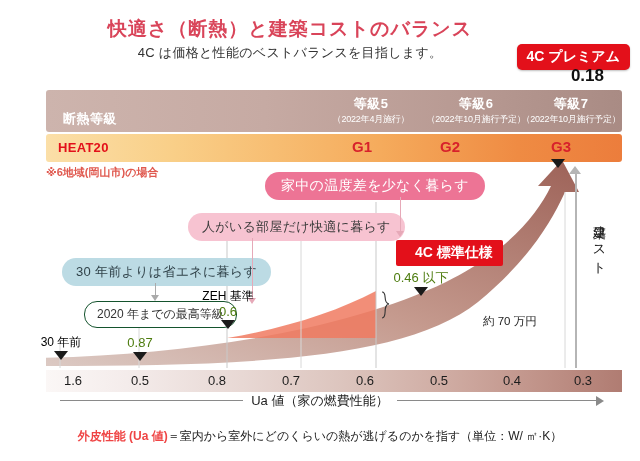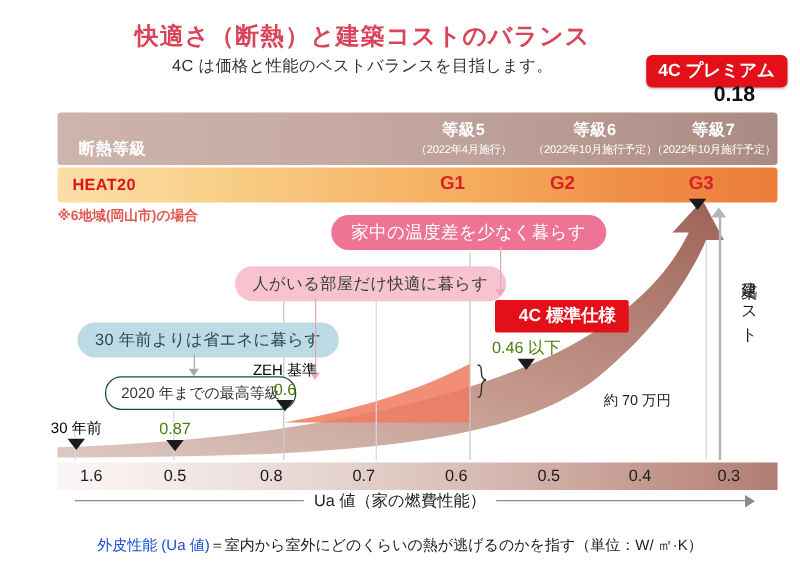--- a/index.html
+++ b/index.html
@@ -136,21 +136,21 @@
     position:absolute;left:596px;top:396px;width:0;height:0;
     border-top:5px solid transparent;border-bottom:5px solid transparent;border-left:8px solid #8a8a8a;
   }
   .axis-label{
     position:absolute;left:0;top:392px;width:640px;text-align:center;font-size:13px;color:#222;
   }
   .axis-label span{background:#fff;padding:0 8px;}
   .footnote{
     position:absolute;left:0;top:428px;width:640px;text-align:center;font-size:12px;color:#222;
   }
-  .footnote .fn-red{color:#1d4ed8;font-weight:normal;}
+  .footnote .fn-red{color:#ef4444;font-weight:bold;}
 </style>
 </head>
 <body>
 
 <div class="root">
 
   <div class="title">快適さ（断熱）と建築コストのバランス</div>
   <div class="subtitle">4C は価格と性能のベストバランスを目指します。</div>
   <div class="premium-badge">4C プレミアム</div>
   <div class="premium-value">0.18</div>

